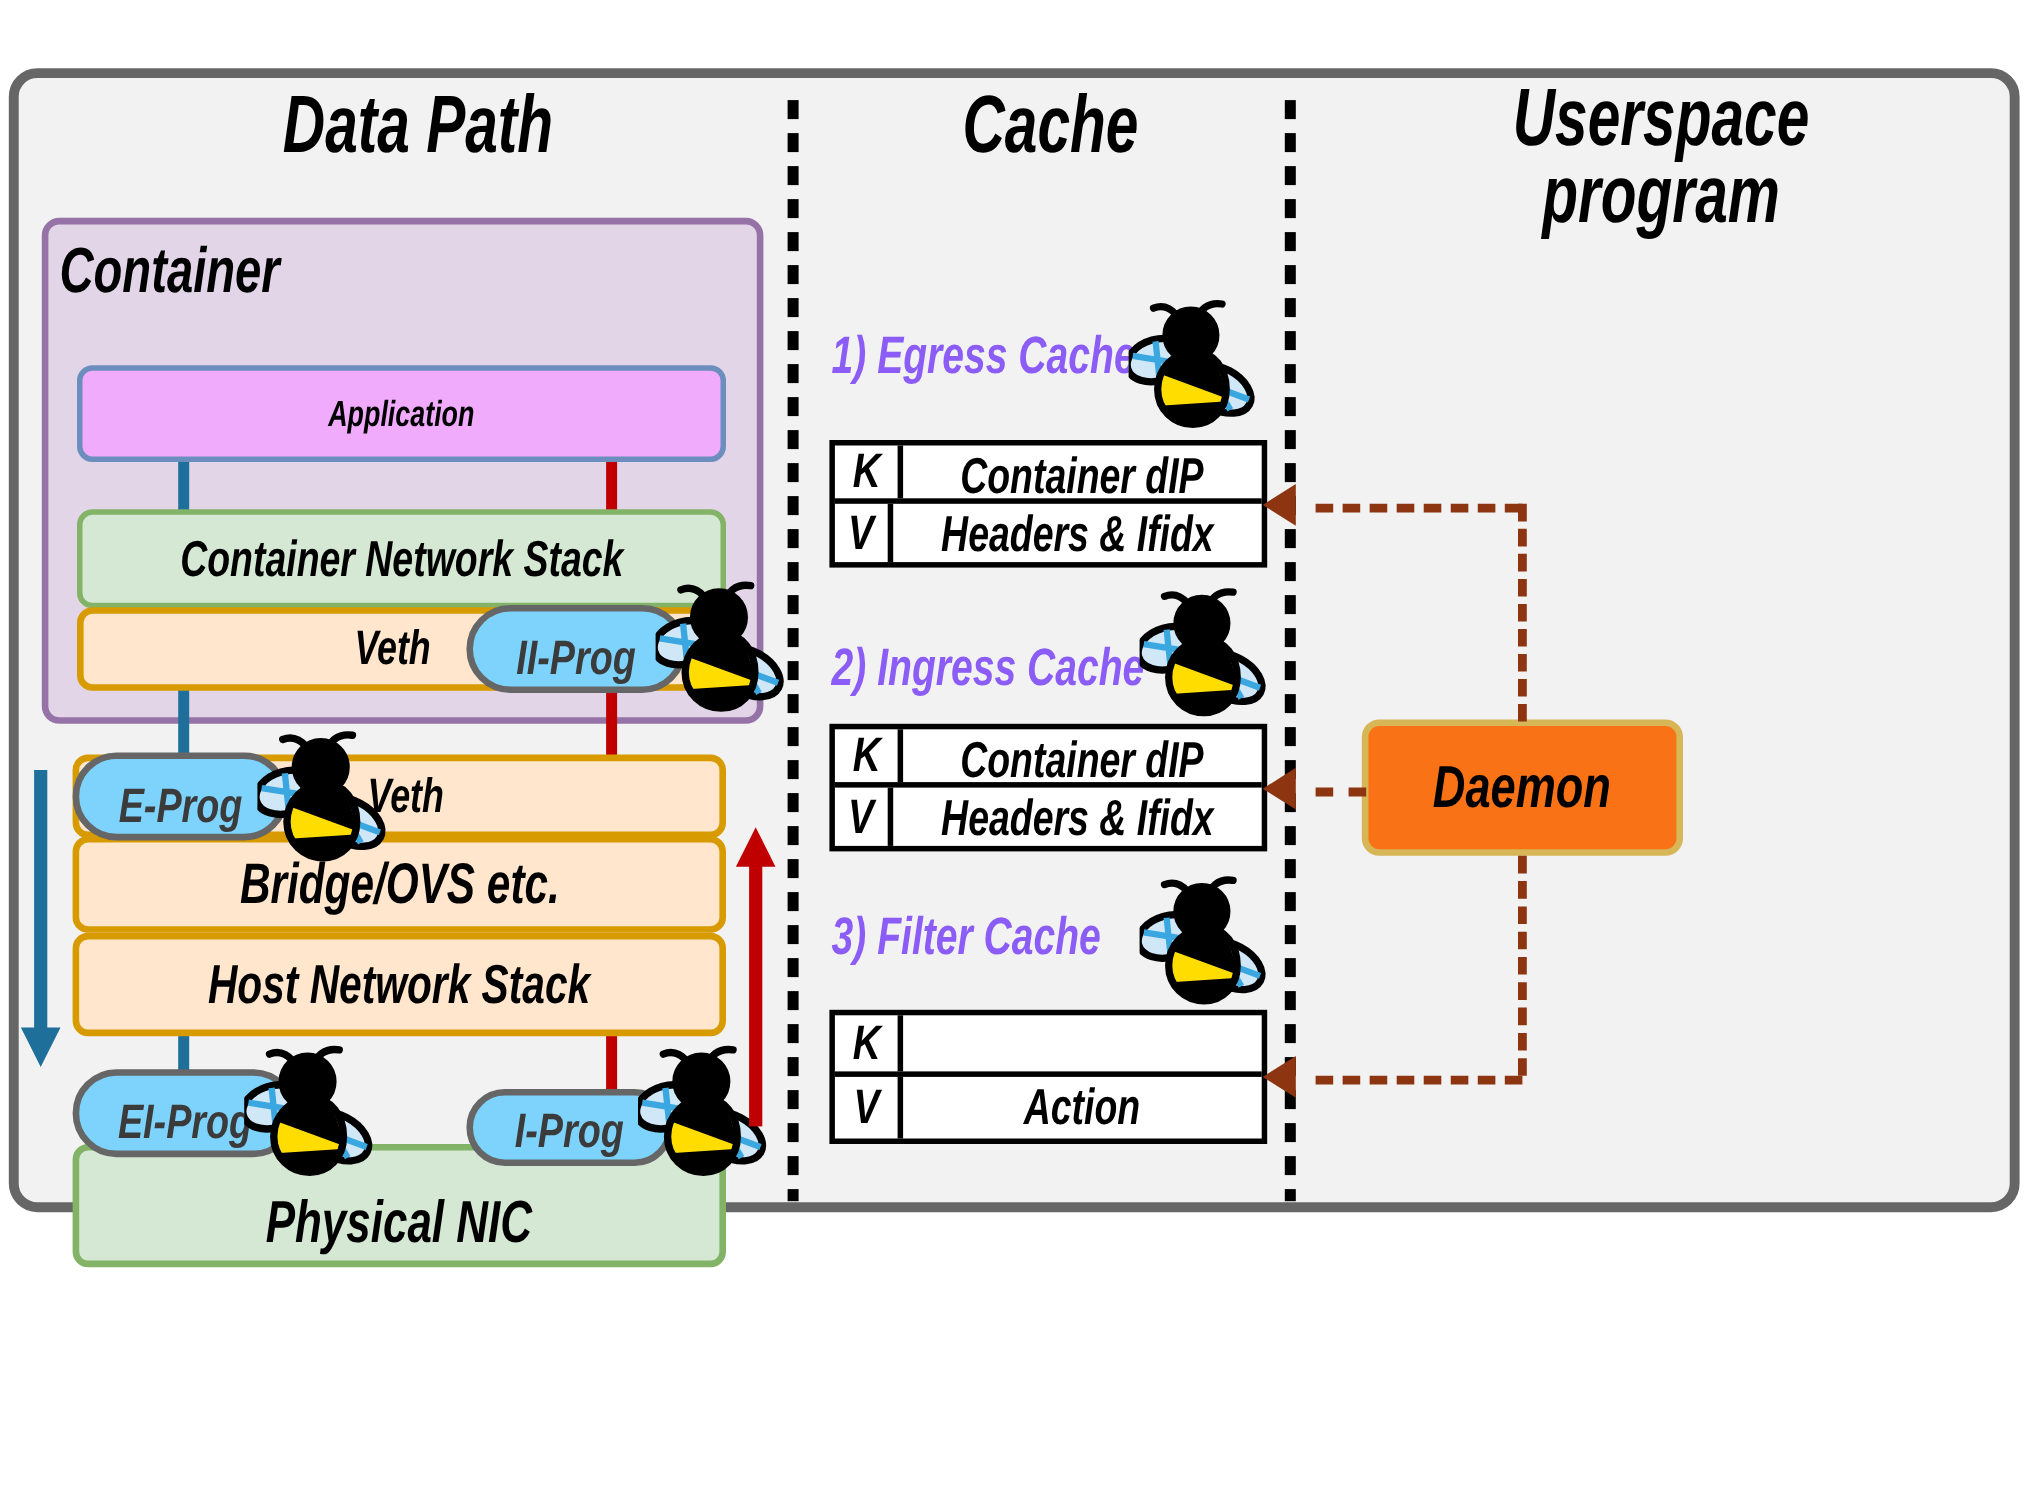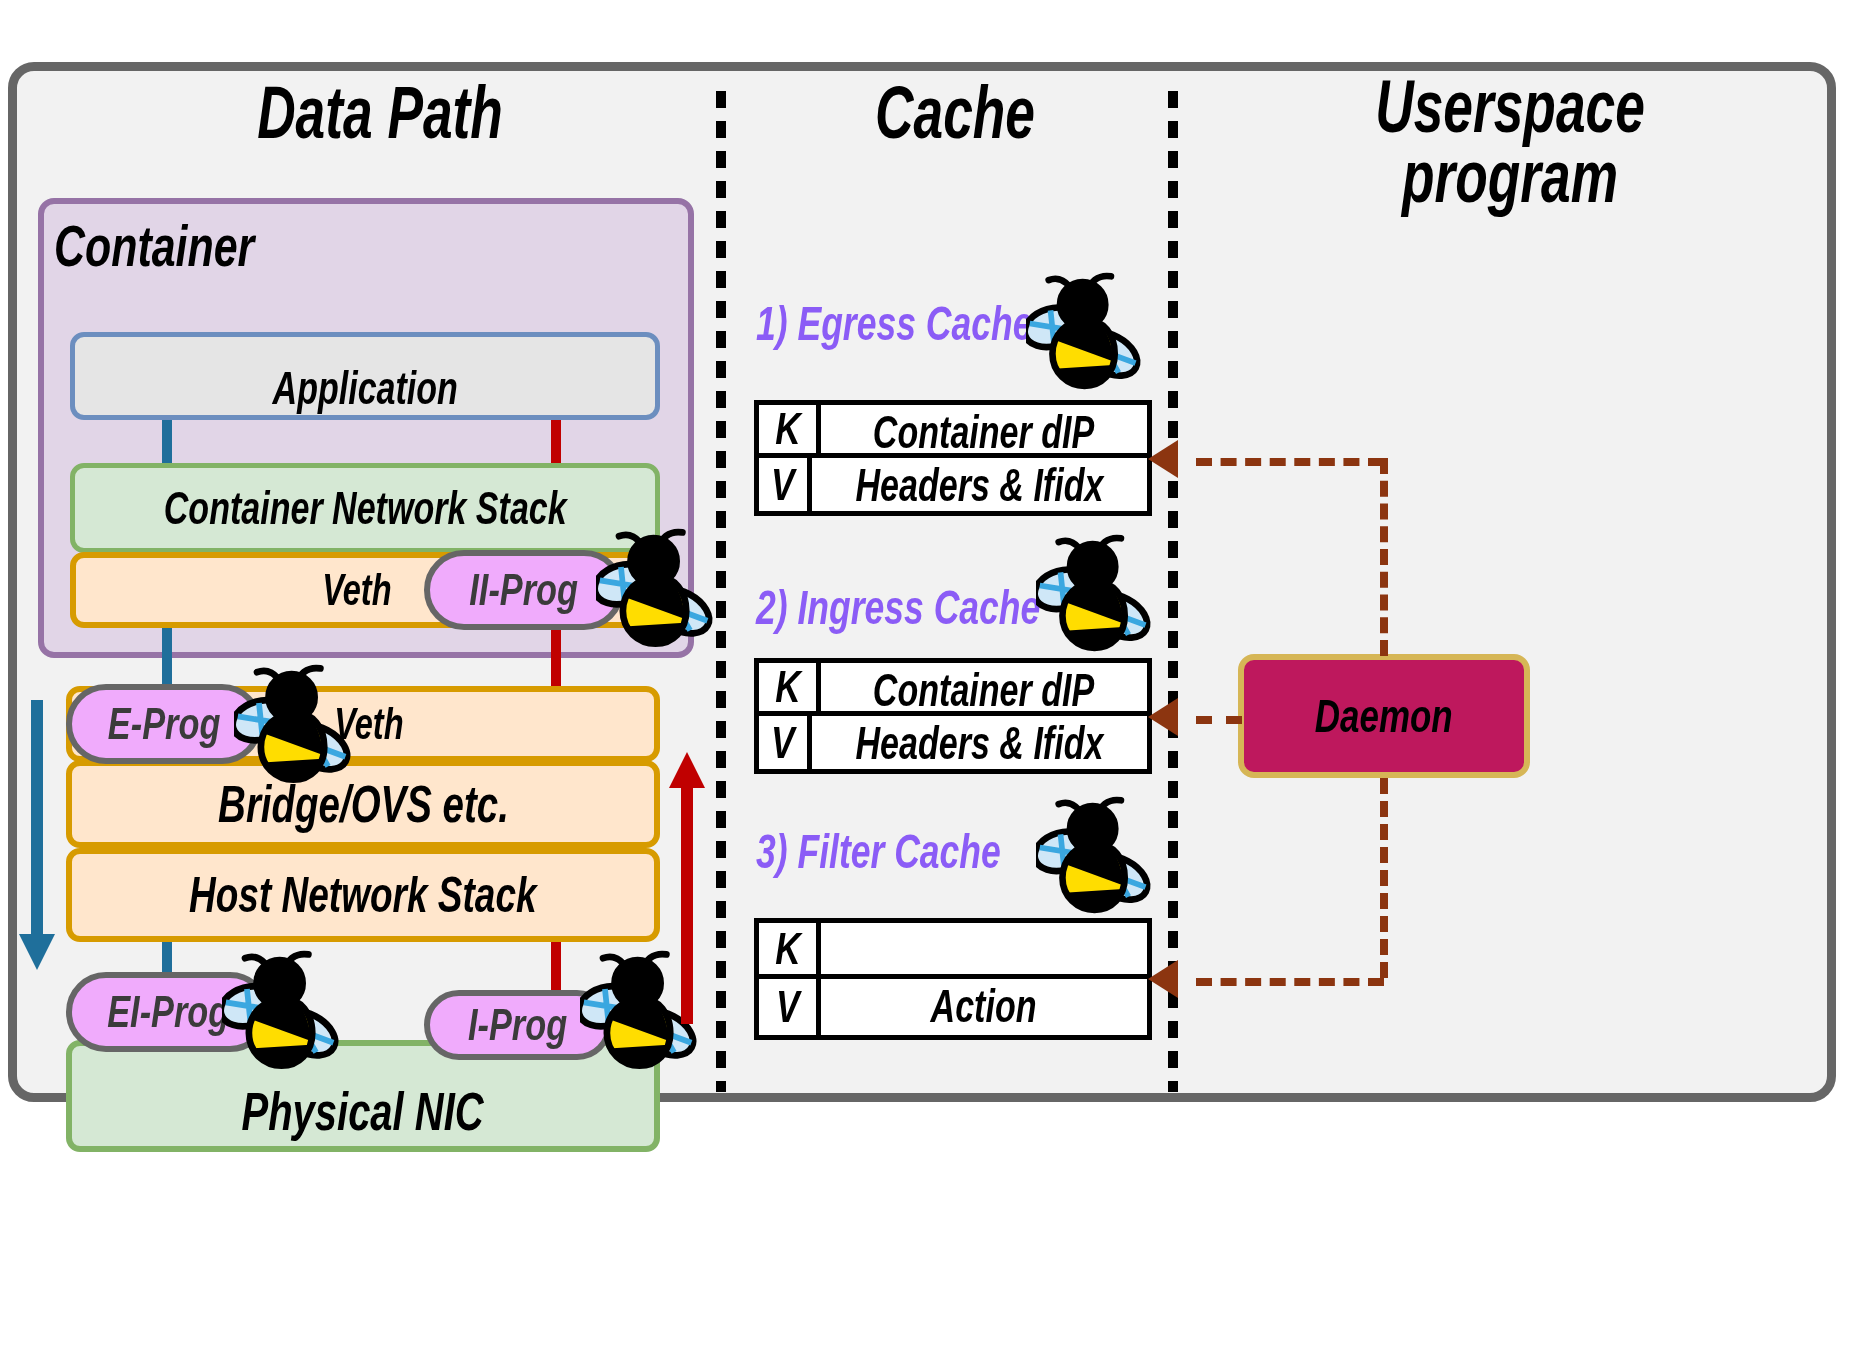--- a/index.html
+++ b/index.html
@@ -48,43 +48,43 @@
 
   
   .sbox{
     position:absolute;box-sizing:border-box;border-radius:14px;
     display:flex;align-items:center;justify-content:center;
     font-style:italic;font-weight:bold;color:#000;
   }
   .sbox .lbl{transform:scaleX(0.74);white-space:nowrap;}
 
   #app-box{left:70px;top:332px;width:590px;height:88px;
-    background:#e5e5e5;border:5px solid #6c8ebf;font-size:46px;align-items:flex-end;}
+    background:#f0abfc;border:5px solid #6c8ebf;font-size:33px;}
   #cns-box{left:70px;top:463px;width:590px;height:90px;
     background:#d5e8d4;border:5px solid #82b366;font-size:46px;}
   #veth-top-box{left:70px;top:552px;width:590px;height:76px;
     background:#ffe6cc;border:6px solid #d79b00;
     justify-content:flex-end;padding-right:250px;font-size:44px;}
 
   #veth-mid-box{left:66px;top:686px;width:594px;height:76px;
     background:#ffe6cc;border:6px solid #d79b00;
     justify-content:flex-start;padding-left:250px;font-size:44px;}
   #bridge-box{left:66px;top:760px;width:594px;height:88px;
     background:#ffe6cc;border:6px solid #d79b00;font-size:52px;}
   #hostnet-box{left:66px;top:848px;width:594px;height:94px;
     background:#ffe6cc;border:6px solid #d79b00;font-size:50px;}
   #nic-box{left:66px;top:1040px;width:594px;height:112px;
     background:#d5e8d4;border:6px solid #82b366;font-size:54px;
     align-items:flex-start;padding-top:34px;}
 
   
   .pill{
-    position:absolute;box-sizing:border-box;background:#f0abfc;
+    position:absolute;box-sizing:border-box;background:#7dd3fc;
     border:6px solid #666666;border-radius:40px;
-    display:flex;align-items:center;justify-content:center;
+    display:flex;align-items:flex-end;justify-content:center;
     font-style:italic;font-weight:bold;color:#3b3b3b;
   }
   .pill .lbl{transform:scaleX(0.78);white-space:nowrap;}
   #pill-ii{left:424px;top:550px;width:200px;height:80px;font-size:44px;}
   #pill-e{left:66px;top:684px;width:196px;height:80px;font-size:44px;}
   #pill-ei{left:66px;top:972px;width:204px;height:80px;font-size:44px;}
   #pill-i{left:424px;top:990px;width:188px;height:70px;font-size:44px;}
 
   
   .vline{position:absolute;}
@@ -116,23 +116,23 @@
   .kv-k span{transform:scaleX(0.8);}
   .kv-v{
     flex:1;display:flex;align-items:flex-start;justify-content:center;
     font-style:italic;font-weight:bold;font-size:46px;color:#000;
   }
   .kv-v span{transform:scaleX(0.74);white-space:nowrap;}
 
   
   #daemon-box{
     position:absolute;left:1238px;top:654px;width:292px;height:124px;
-    background:#be185d;border:6px solid #d6b656;border-radius:16px;
+    background:#f97316;border:6px solid #d6b656;border-radius:16px;
     box-sizing:border-box;display:flex;align-items:center;justify-content:center;
-    font-style:italic;font-weight:bold;font-size:46px;color:#000;
+    font-style:italic;font-weight:bold;font-size:54px;color:#000;
   }
   #daemon-box .lbl{transform:scaleX(0.76);}
 
   
   .dash-h{position:absolute;height:0;border-top:8px dashed #8c3510;}
   .dash-v{position:absolute;width:0;border-left:8px dashed #8c3510;}
   .dash-arrow{position:absolute;width:0;height:0;
     border-top:19px solid transparent;border-bottom:19px solid transparent;
     border-right:30px solid #8c3510;}
 

